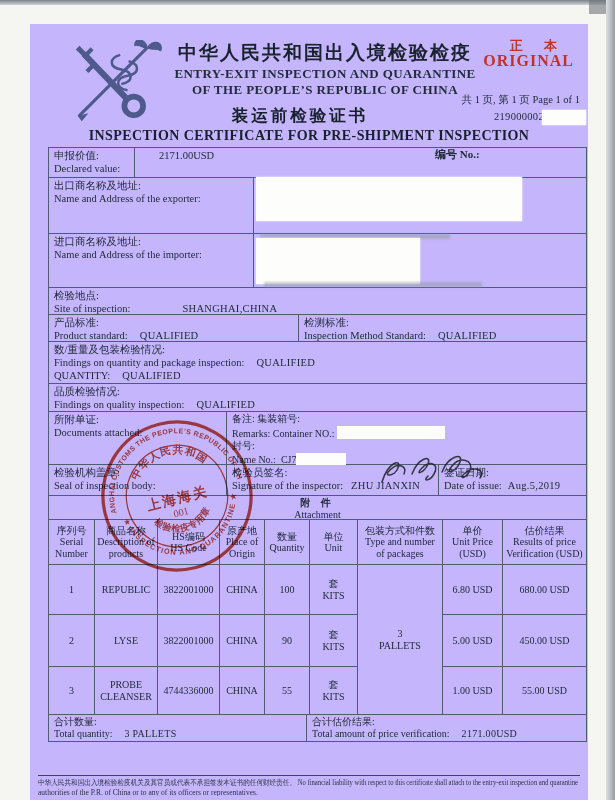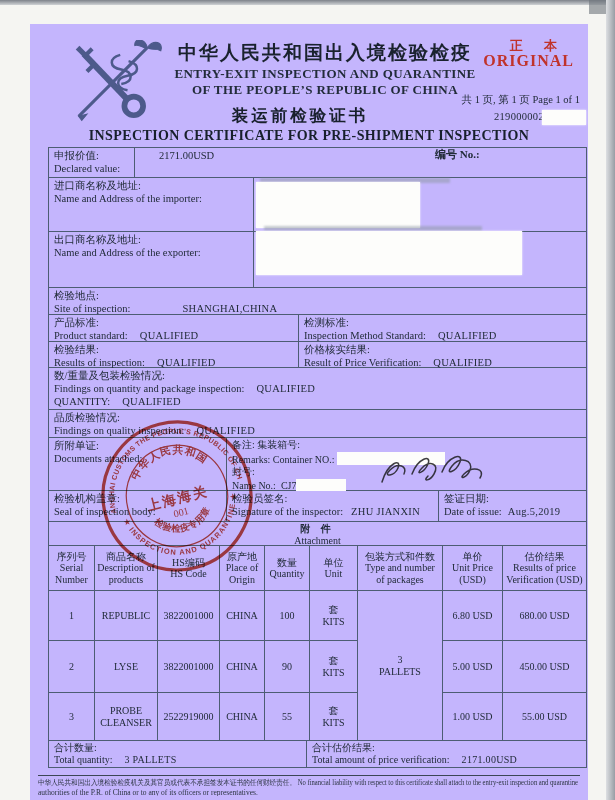--- a/index.html
+++ b/index.html
@@ -87,70 +87,60 @@
     <div class="row" style="height:30px;">
       <div class="cell br" style="width:86px;">
         <div>申报价值:</div>
         <div>Declared value:</div>
       </div>
       <div class="cell" style="flex:1;padding-left:24px;">
         <div>2171.00USD</div>
       </div>
     </div>
 
+    <div class="row" style="height:56px;">
+      <div class="cell br" style="width:205px;">
+        <div>出口商名称及地址:</div>
+        <div>Name and Address of the exporter:</div>
+      </div>
+      <div class="cell" style="flex:1;">
+        <div class="wbox" style="left:2px;top:-1px;width:266px;height:44px;"></div>
+      </div>
+    </div>
+
     <div class="row" style="height:54px;">
       <div class="cell br" style="width:205px;">
         <div>进口商名称及地址:</div>
         <div>Name and Address of the importer:</div>
       </div>
       <div class="cell" style="flex:1;">
         <div class="sm" style="left:6px;top:0;width:190px;"></div>
         <div class="wbox" style="left:2px;top:4px;width:164px;height:46px;"></div>
         <div class="sm" style="left:10px;bottom:0;width:218px;"></div>
       </div>
     </div>
 
-    <div class="row" style="height:56px;">
-      <div class="cell br" style="width:205px;">
-        <div>出口商名称及地址:</div>
-        <div>Name and Address of the exporter:</div>
-      </div>
-      <div class="cell" style="flex:1;">
-        <div class="wbox" style="left:2px;top:-1px;width:266px;height:44px;"></div>
-      </div>
-    </div>
-
     <div class="row" style="height:27px;">
       <div class="cell" style="flex:1;">
         <div>检验地点:</div>
         <div><span>Site of inspection:</span><span class="val" style="margin-left:52px;">SHANGHAI,CHINA</span></div>
       </div>
     </div>
 
     <div class="row" style="height:27px;">
       <div class="cell br" style="width:250px;">
         <div>产品标准:</div>
         <div><span>Product standard:</span><span class="val">QUALIFIED</span></div>
       </div>
       <div class="cell" style="flex:1;">
         <div>检测标准:</div>
         <div><span>Inspection Method Standard:</span><span class="val">QUALIFIED</span></div>
       </div>
     </div>
 
-    <div class="row" style="height:26px;">
-      <div class="cell br" style="width:250px;">
-        <div>检验结果:</div>
-        <div><span>Results of inspection:</span><span class="val">QUALIFIED</span></div>
-      </div>
-      <div class="cell" style="flex:1;">
-        <div>价格核实结果:</div>
-        <div><span>Result of Price Verification:</span><span class="val">QUALIFIED</span></div>
-      </div>
-    </div>
 
     <div class="row" style="height:42px;">
       <div class="cell" style="flex:1;">
         <div>数/重量及包装检验情况:</div>
         <div><span>Findings on quantity and package inspection:</span><span class="val">QUALIFIED</span></div>
         <div><span>QUANTITY:</span><span class="val">QUALIFIED</span></div>
       </div>
     </div>
 
     <div class="row" style="height:28px;">
@@ -287,21 +277,21 @@
           <span>450.00 USD</span>
         </div>
 
       <div class="ic">
           <span>3</span>
         </div>
       <div class="ic">
           <span>PROBE CLEANSER</span>
         </div>
       <div class="ic">
-          <span>2522919000</span>
+          <span>4744336000</span>
         </div>
       <div class="ic">
           <span>CHINA</span>
         </div>
       <div class="ic">
           <span>55</span>
         </div>
       <div class="ic">
           <span>套</span>
           <span>KITS</span>

